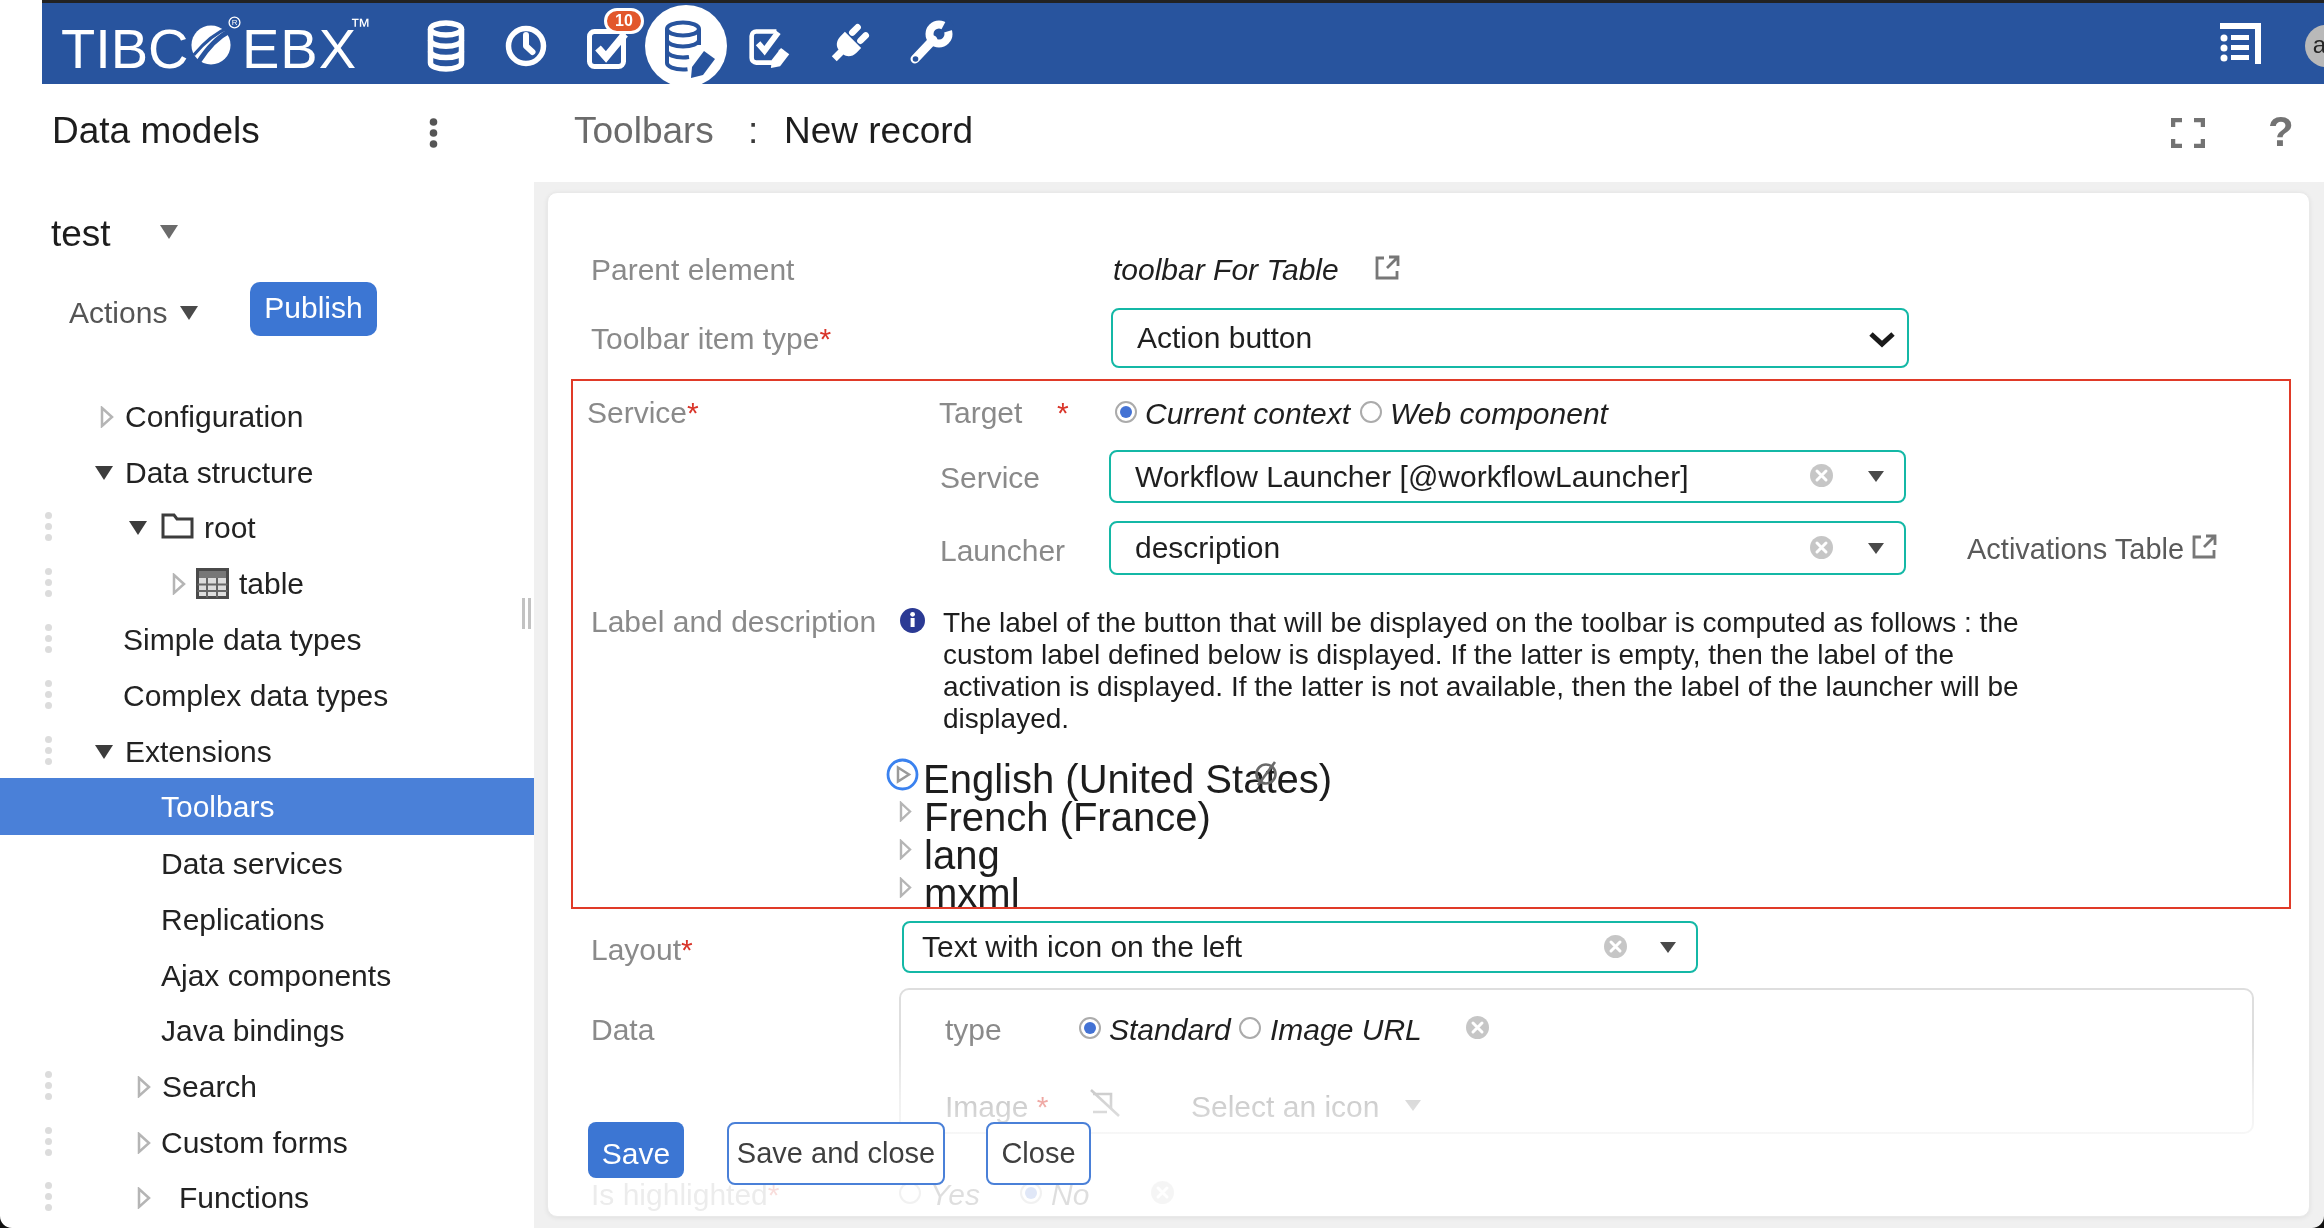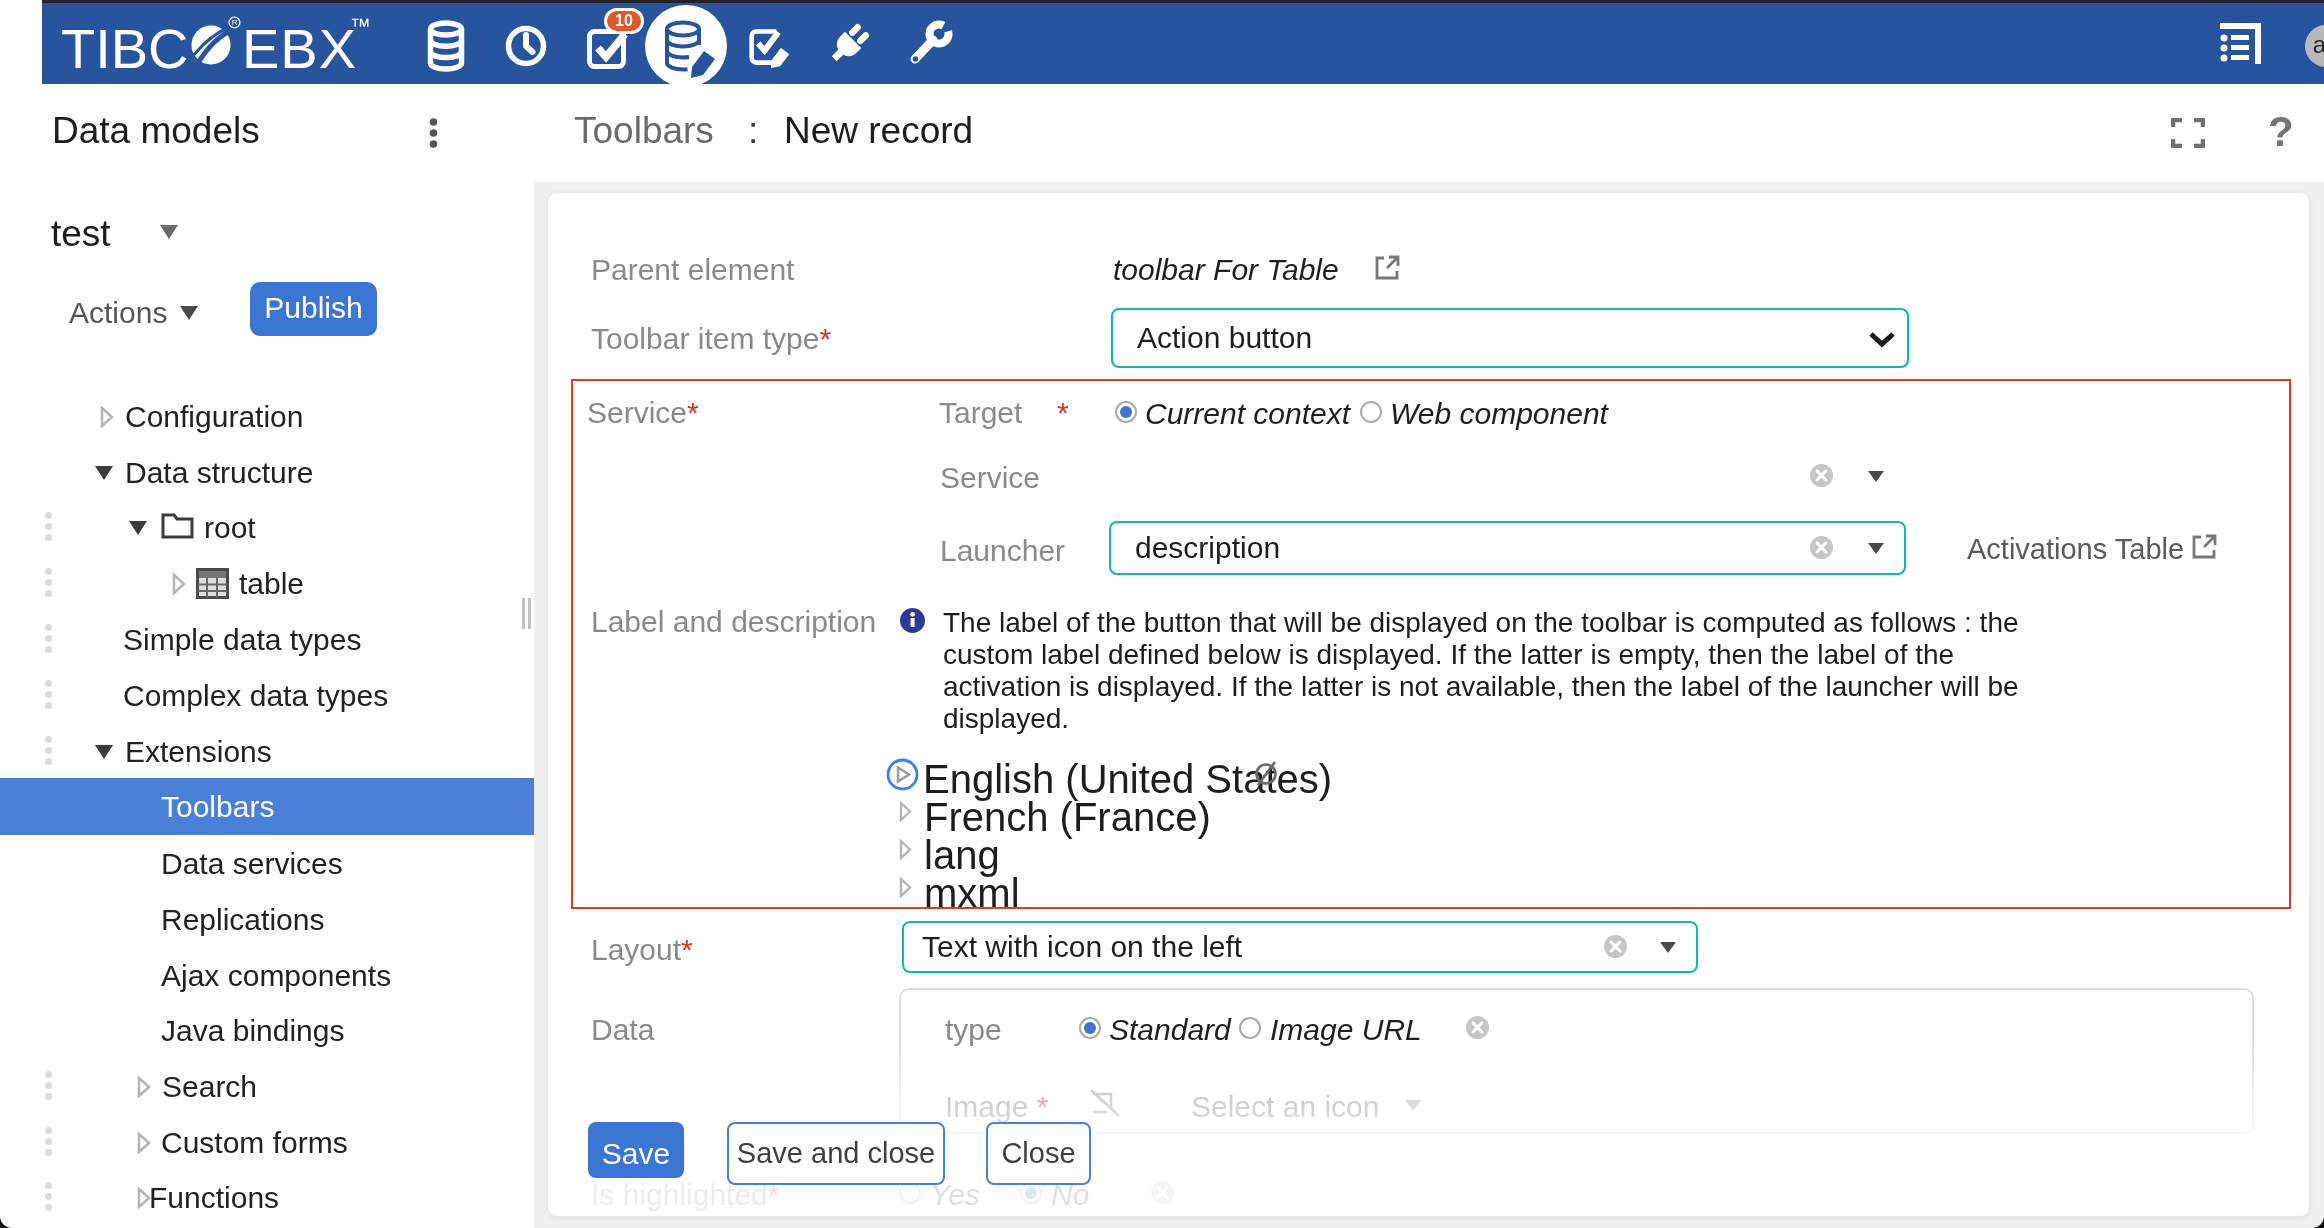--- a/index.html
+++ b/index.html
@@ -220,21 +220,21 @@
 <div class="srow" style="left:161px; top:1014px;">Java bindings</div>
 
 <div class="srow" style="left:162px; top:1070px;">Search</div>
 <svg class="abs" style="left:137px; top:1076px;" width="14" height="22" viewBox="0 0 14 22">
     <path d="M2 2 L12 11 L2 20 Z" fill="none" stroke="#b5b5b5" stroke-width="2.5"></path>
   </svg>
 <div class="srow" style="left:161px; top:1126px;">Custom forms</div>
 <svg class="abs" style="left:137px; top:1132px;" width="14" height="22" viewBox="0 0 14 22">
     <path d="M2 2 L12 11 L2 20 Z" fill="none" stroke="#b5b5b5" stroke-width="2.5"></path>
   </svg>
-<div class="srow" style="left:149px; top:1181px;">Functions</div>
+<div class="srow" style="left:179px; top:1181px;">Functions</div>
 <svg class="abs" style="left:137px; top:1187px;" width="14" height="22" viewBox="0 0 14 22">
     <path d="M2 2 L12 11 L2 20 Z" fill="none" stroke="#b5b5b5" stroke-width="2.5"></path>
   </svg>
 
 <div class="grip" style="top:512px;">
     <i></i>
     <i></i>
     <i></i>
   </div>
 <div class="grip" style="top:568px;">
@@ -298,20 +298,23 @@
 
   <div class="lbl" style="left:39px; top:203px;">Service<span class="red">*</span></div>
   <div class="lbl" style="left:391px; top:203px;">Target</div>
   <div class="red abs" style="left:509px; top:203px; font-size:30px;">*</div>
   <div class="radio sel" style="left:567px; top:208px;"></div>
   <div class="val" style="left:597px; top:204px;">Current context</div>
   <div class="radio" style="left:812px; top:208px;"></div>
   <div class="val" style="left:842px; top:204px;">Web component</div>
 
   <div class="lbl" style="left:392px; top:268px;">Service</div>
+  <div class="combo" style="left:561px; top:257px; width:797px; height:53px;">
+    <div class="txt">Workflow Launcher [@workflowLauncher]</div>
+  </div>
   <svg class="xcirc" style="left:1262px; top:271px;" width="23" height="23" viewBox="0 0 23 23">
         <circle cx="11.5" cy="11.5" r="11.5" fill="#c6c6c6"></circle>
         <path d="M7 7 L16 16 M16 7 L7 16" stroke="#fff" stroke-width="3" stroke-linecap="round"></path>
       </svg>
   <div class="dtri" style="left:1320px; top:278px;"></div>
 
   <div class="lbl" style="left:392px; top:341px;">Launcher</div>
   <div class="combo" style="left:561px; top:328px; width:797px; height:54px;">
     <div class="txt">description</div>
   </div>

